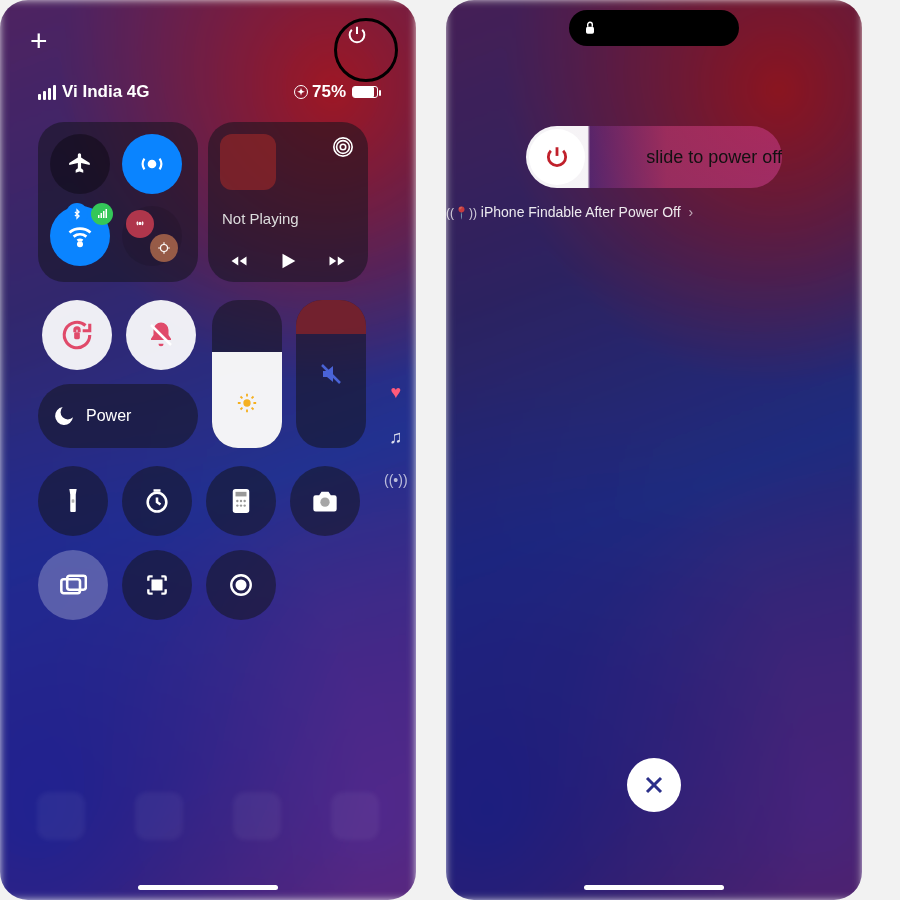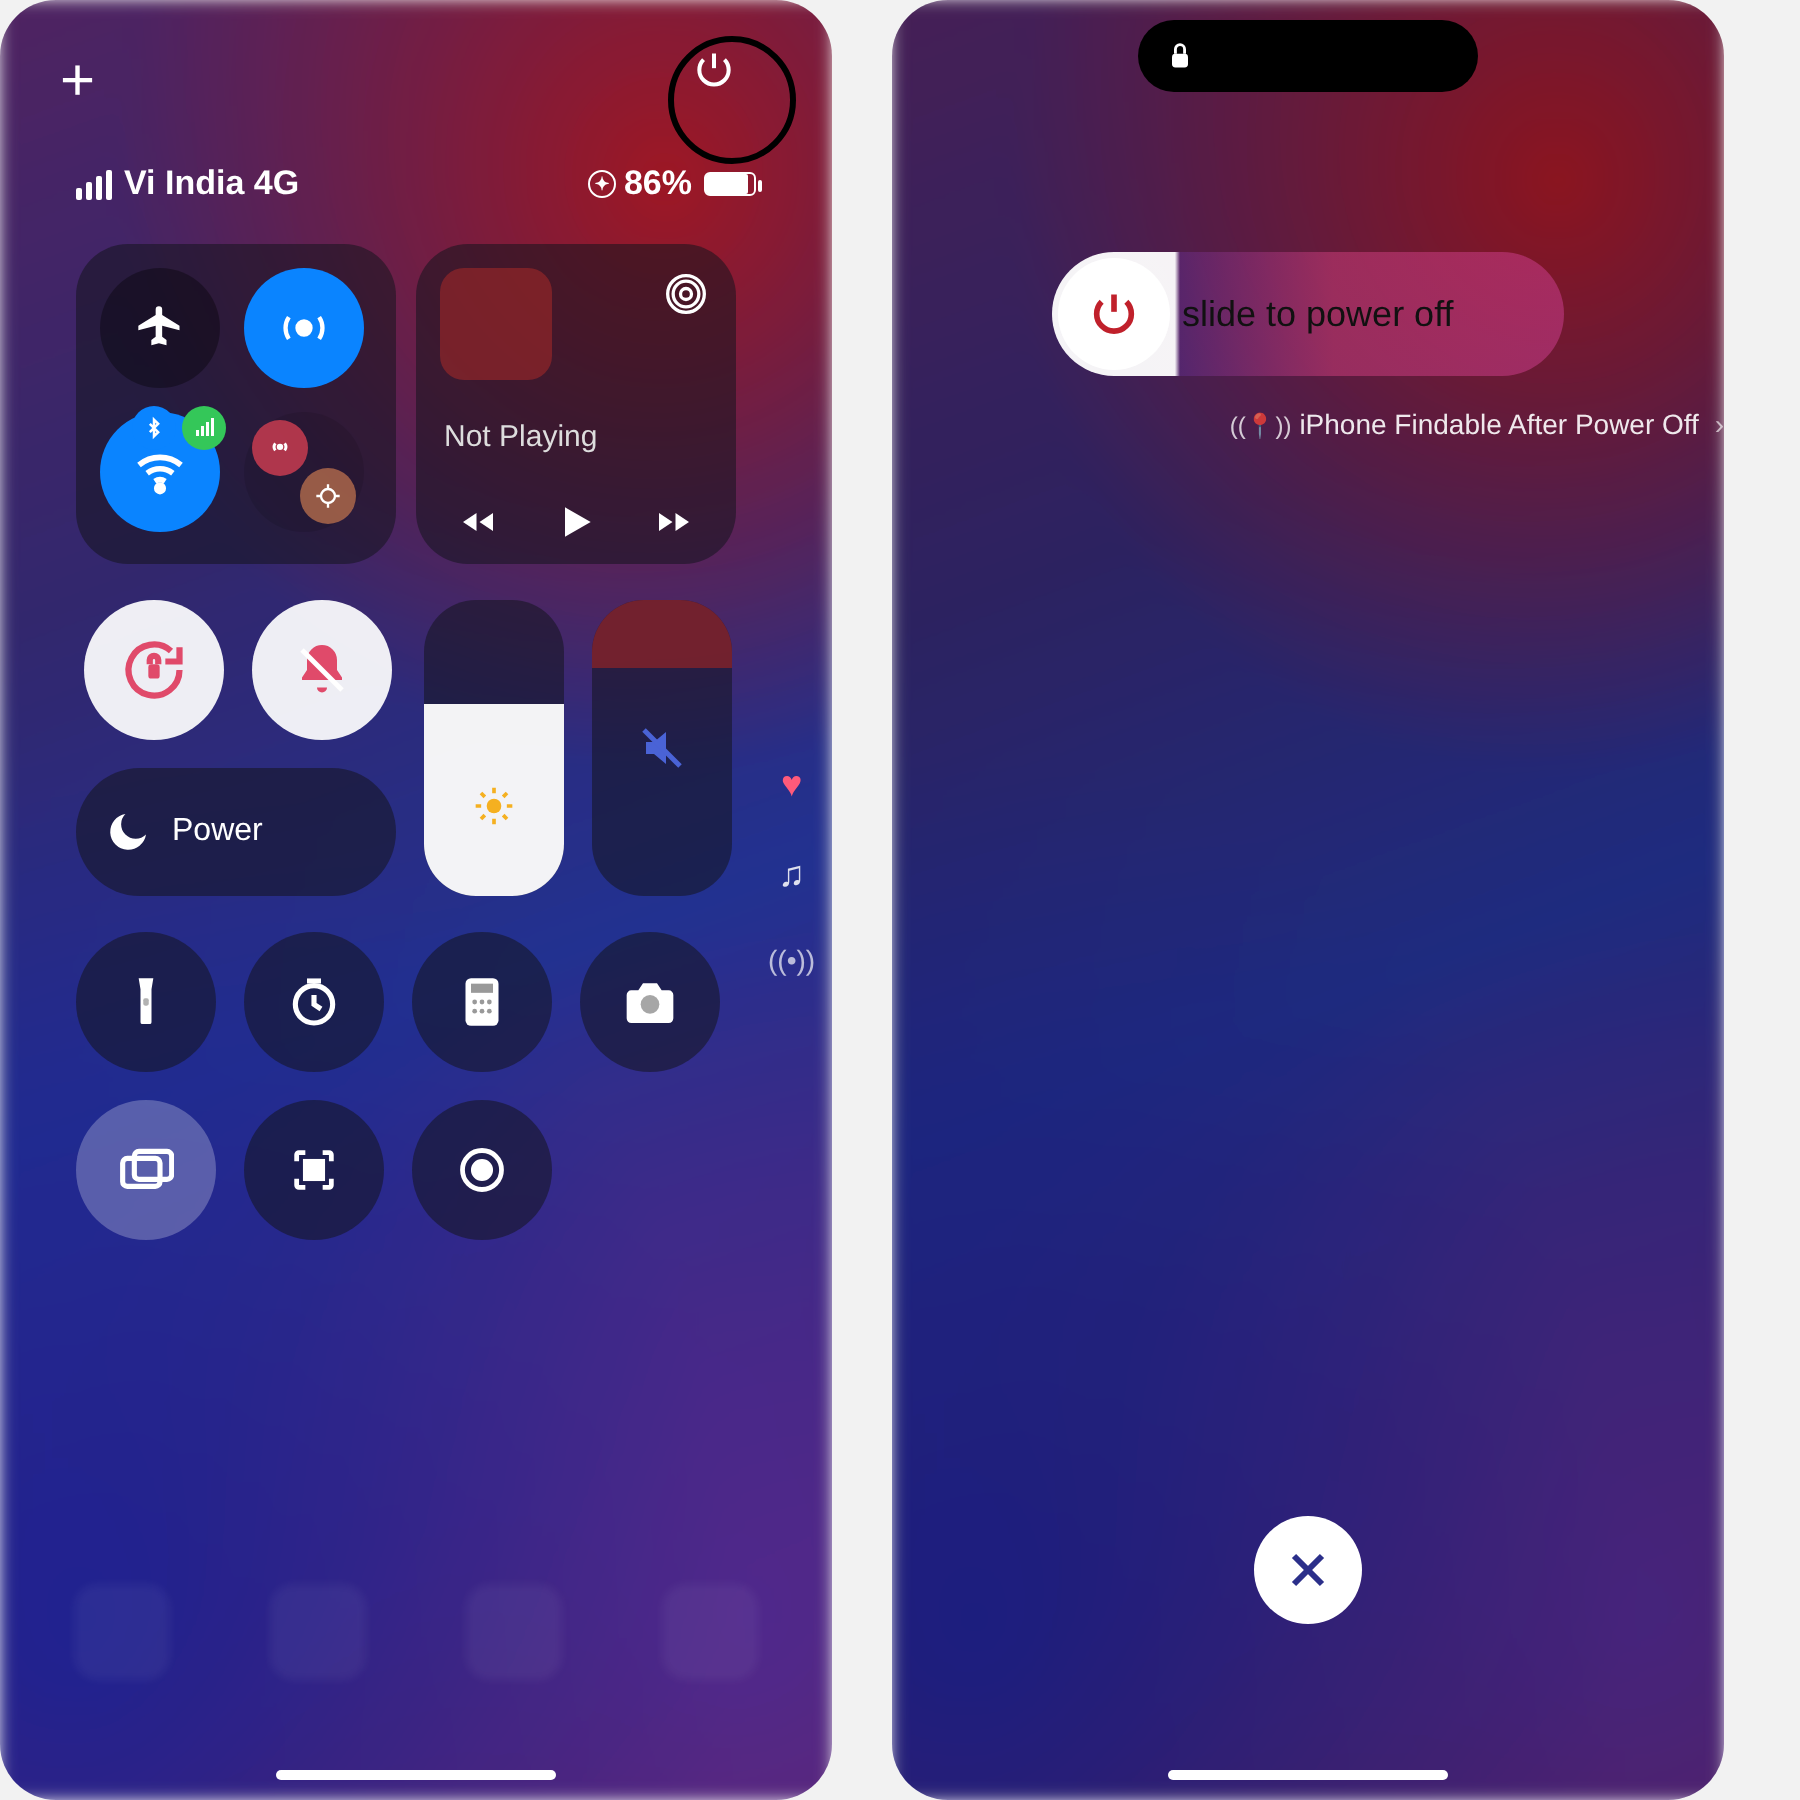--- a/index.html
+++ b/index.html
@@ -103,22 +103,22 @@
   .dock-hint{position:absolute;bottom:60px;left:0;right:0;display:flex;justify-content:center;gap:50px;}
   .dock-hint i{width:48px;height:48px;border-radius:12px;background:rgba(255,255,255,0.05);display:block;filter:blur(2px);}
 
   
   svg{display:block;}
 
   
   .notch{position:absolute;top:10px;left:50%;transform:translateX(-50%);width:170px;height:36px;background:#000;border-radius:20px;display:flex;align-items:center;padding-left:14px;}
   .slide-track{position:absolute;top:126px;left:50%;transform:translateX(-50%);width:256px;height:62px;border-radius:40px;background:linear-gradient(90deg,rgba(255,255,255,0.95) 0 24%,rgba(120,60,200,0.25) 25%,rgba(200,60,120,0.55) 55%,rgba(200,60,140,0.55) 100%);display:flex;align-items:center;}
   .slide-knob{width:56px;height:56px;border-radius:50%;background:#fff;margin-left:3px;display:flex;align-items:center;justify-content:center;}
-  .slide-label{flex:1;text-align:left;font-size:18px;color:#111;padding-left:6px;}
-  .findable{position:absolute;top:204px;left:0;right:0;text-align:right;font-size:14px;color:rgba(255,255,255,0.9);}
+  .slide-label{flex:1;text-align:right;font-size:18px;color:#111;padding-left:6px;}
+  .findable{position:absolute;top:204px;left:0;right:0;text-align:left;font-size:14px;color:rgba(255,255,255,0.9);}
   .findable .chev{opacity:0.7;margin-left:4px;}
   .cancel{position:absolute;bottom:88px;left:50%;transform:translateX(-50%);width:54px;height:54px;border-radius:50%;background:#fff;display:flex;align-items:center;justify-content:center;}
   .cancel-label{position:absolute;bottom:60px;left:0;right:0;text-align:center;font-size:14px;color:#fff;}
 </style>
 </head>
 <body>
 
 <div class="phone">
   <div class="bg"></div>
   <div class="bg-dim"></div>
@@ -137,21 +137,21 @@
     <div class="status">
       <span class="sig">
           <i></i>
           <i></i>
           <i></i>
           <i></i>
         </span>
       <span>Vi India 4G</span>
       <span class="spacer"></span>
       <span class="shortcuts-icon">✦</span>
-      <span>86%</span>
+      <span>75%</span>
       <span class="batt-ico">
           <i></i>
         </span>
     </div>
 
     <div class="grid-zone">
 
       <div id="conn" class="panel">
         <div class="cbtn" style="background:rgba(0,0,0,0.35)">
           <svg width="26" height="26" viewBox="0 0 24 24" fill="#fff">

